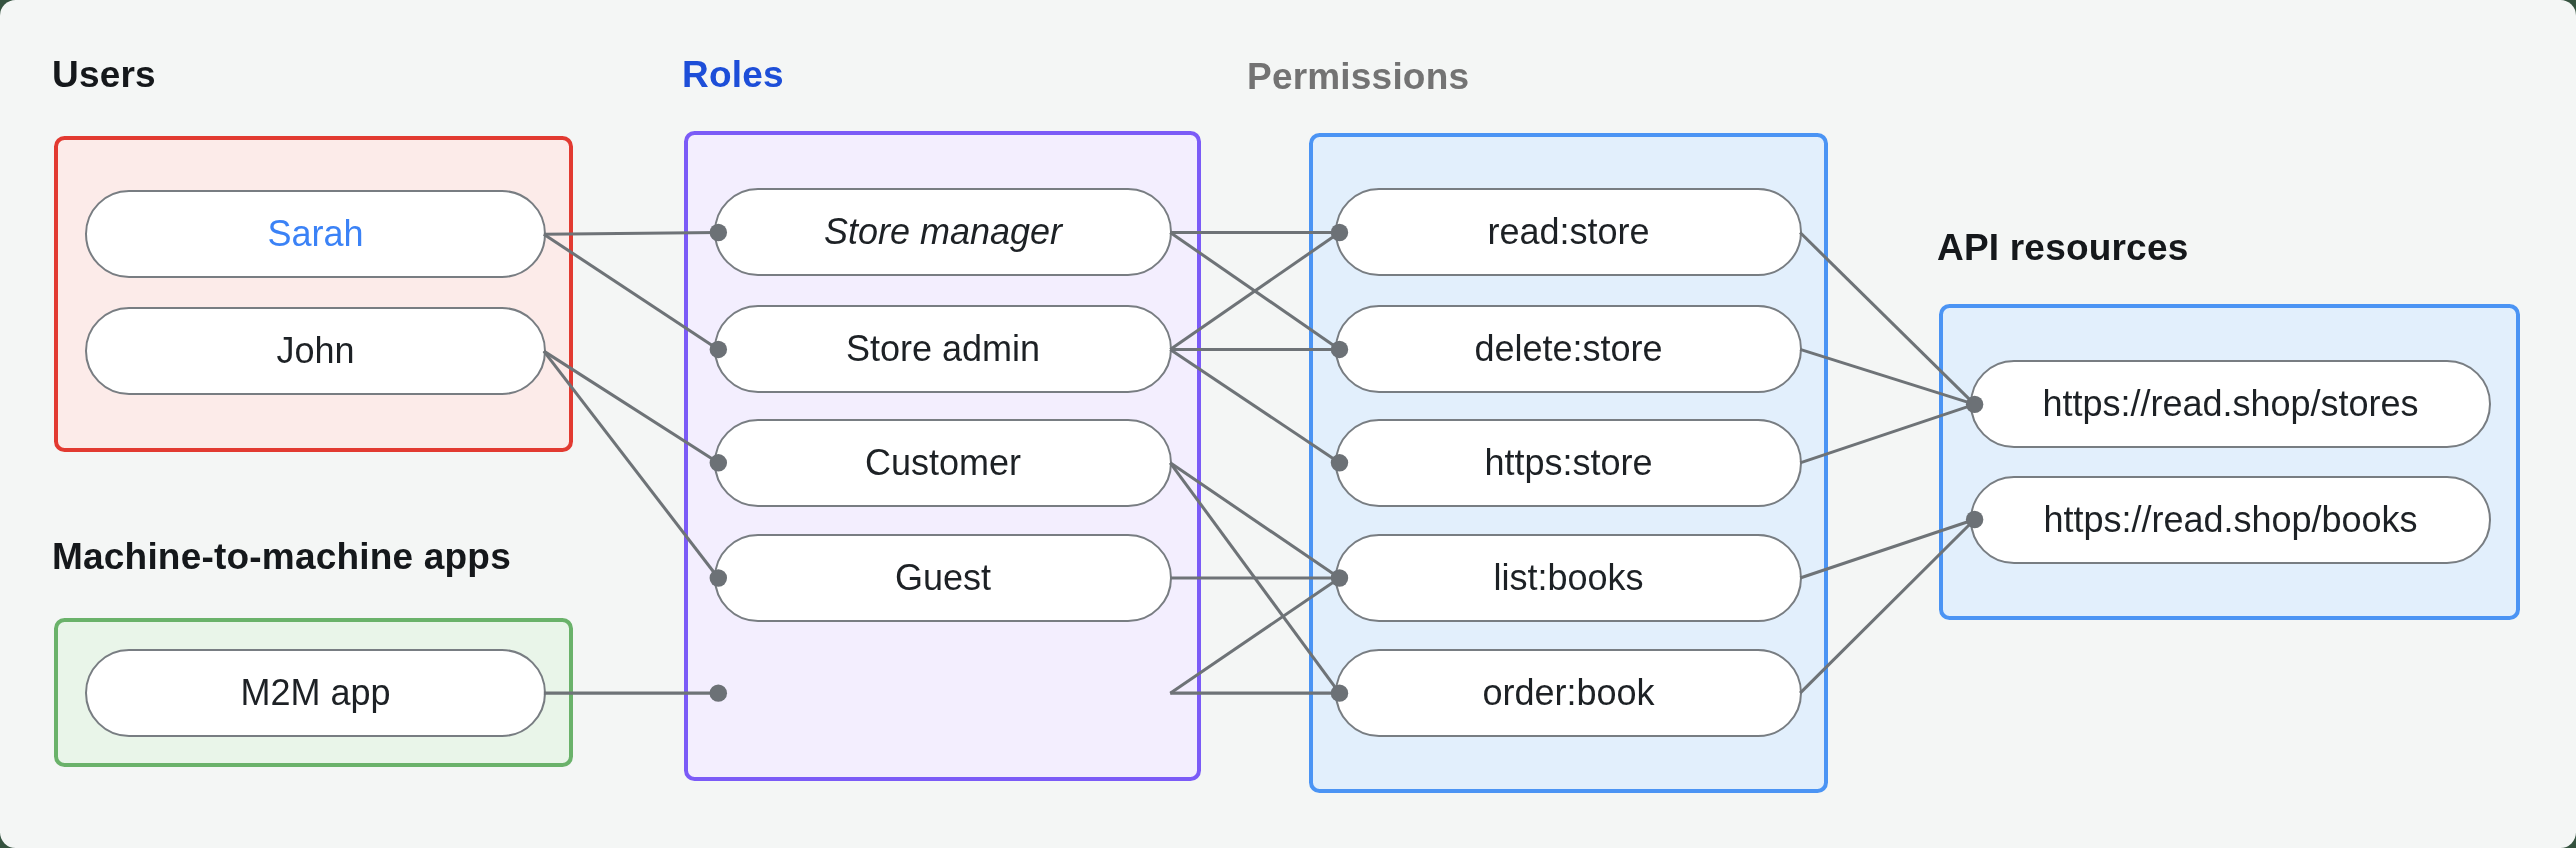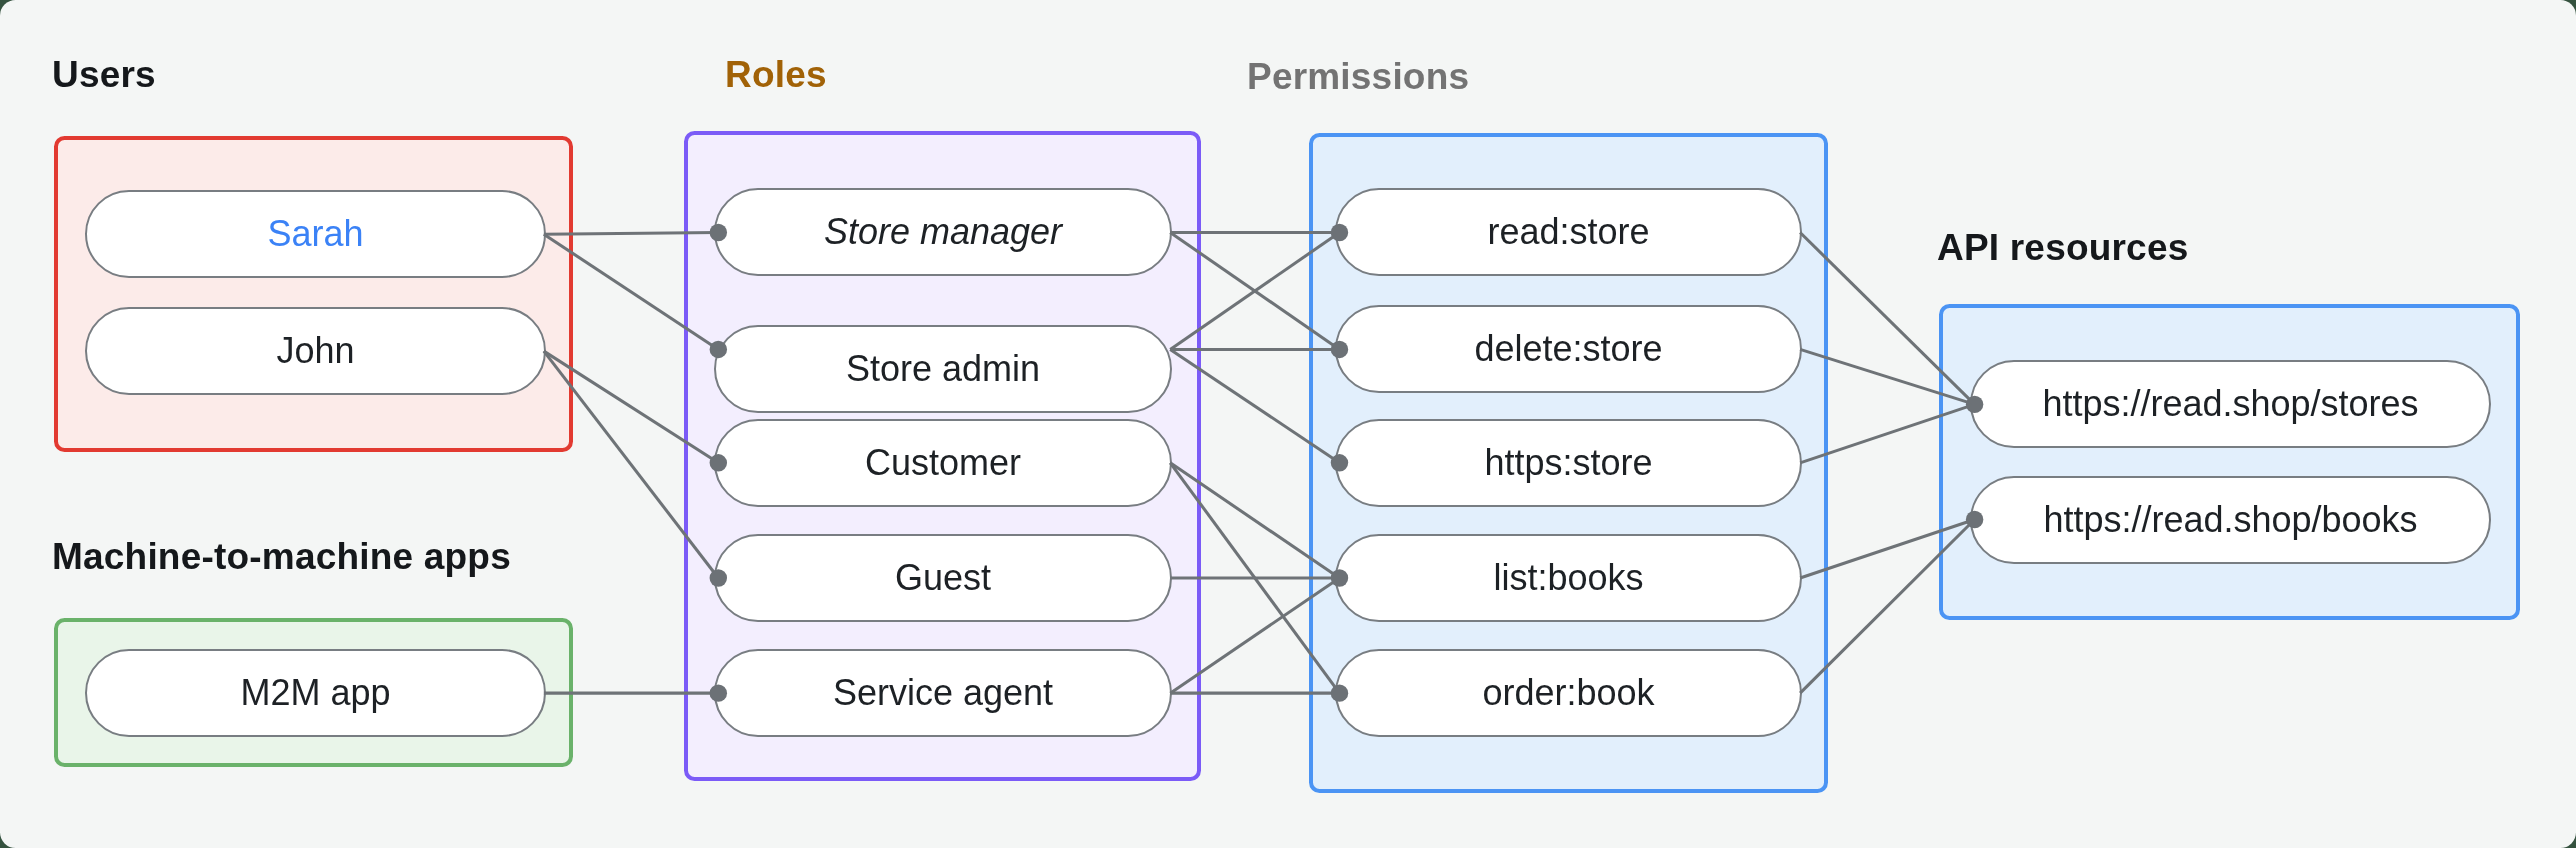--- a/index.html
+++ b/index.html
@@ -63,34 +63,33 @@
 <div class="stage">
 
   <div class="group-box" style="left: 54px; top: 136px; width: 519px; height: 316px; border-color: rgb(226, 58, 49); background: rgb(252, 235, 233);"></div>
   <div class="group-box" style="left: 54px; top: 618px; width: 519px; height: 149px; border-color: rgb(106, 178, 106); background: rgb(233, 245, 233);"></div>
   <div class="group-box" style="left: 684px; top: 131px; width: 517px; height: 650px; border-color: rgb(123, 91, 247); background: rgb(243, 238, 254);"></div>
   <div class="group-box" style="left: 1309px; top: 133px; width: 519px; height: 660px; border-color: rgb(75, 148, 244); background: rgb(226, 239, 252);"></div>
   <div class="group-box" style="left: 1939px; top: 304px; width: 581px; height: 316px; border-color: rgb(75, 148, 244); background: rgb(226, 239, 252);"></div>
 
   <div class="group-title" style="left: 52px; top: 54px; color: rgb(21, 24, 27);">Users</div>
   <div class="group-title" style="left: 52px; top: 536px; color: rgb(21, 24, 27);">Machine-to-machine apps</div>
-  <div class="group-title" style="left: 682px; top: 54px; color: #a16207; margin-left: 43px;">Roles</div>
+  <div class="group-title" style="left: 682px; top: 54px; color: #1d4ed8;">Roles</div>
   <div class="group-title" style="left: 1247px; top: 56px; color: #737373;">Permissions</div>
   <div class="group-title" style="left: 1937px; top: 227px; color: rgb(21, 24, 27);">API resources</div>
 
   <div class="node" id="n-sarah" style="left: 85px; top: 190px; width: 461px; border-color: rgb(120, 125, 130); background: rgb(255, 255, 255); color: #3b82f6;">Sarah</div>
   <div class="node" id="n-john" style="left: 85px; top: 307px; width: 461px; border-color: rgb(120, 125, 130); background: rgb(255, 255, 255); color: rgb(29, 33, 37);">John</div>
 
   <div class="node" id="n-m2m_app" style="left: 85px; top: 649px; width: 461px; border-color: rgb(120, 125, 130); background: rgb(255, 255, 255); color: rgb(29, 33, 37);">M2M app</div>
 
   <div class="node" id="n-store_manager" style="left: 714px; top: 188px; width: 458px; border-color: rgb(120, 125, 130); background: rgb(255, 255, 255); color: rgb(29, 33, 37); font-style: italic;">Store manager</div>
-  <div class="node" id="n-store_admin" style="left: 714px; top: 305px; width: 458px; border-color: rgb(120, 125, 130); background: rgb(255, 255, 255); color: rgb(29, 33, 37); margin-top: 20px;">Store admin</div>
+  <div class="node" id="n-store_admin" style="left: 714px; top: 305px; width: 458px; border-color: rgb(120, 125, 130); background: rgb(255, 255, 255); color: rgb(29, 33, 37);">Store admin</div>
   <div class="node" id="n-customer" style="left: 714px; top: 419px; width: 458px; border-color: rgb(120, 125, 130); background: rgb(255, 255, 255); color: rgb(29, 33, 37);">Customer</div>
   <div class="node" id="n-guest" style="left: 714px; top: 534px; width: 458px; border-color: rgb(120, 125, 130); background: rgb(255, 255, 255); color: rgb(29, 33, 37);">Guest</div>
-  <div class="node" id="n-service_agent" style="left: 714px; top: 649px; width: 458px; border-color: rgb(120, 125, 130); background: rgb(255, 255, 255); color: rgb(29, 33, 37);">Service agent</div>
 
   <div class="node" id="n-read_store" style="left: 1335px; top: 188px; width: 467px; border-color: rgb(120, 125, 130); background: rgb(255, 255, 255); color: rgb(29, 33, 37);">read:store</div>
   <div class="node" id="n-update_store" style="left: 1335px; top: 305px; width: 467px; border-color: rgb(120, 125, 130); background: rgb(255, 255, 255); color: rgb(29, 33, 37);">delete:store</div>
   <div class="node" id="n-delete_store" style="left: 1335px; top: 419px; width: 467px; border-color: rgb(120, 125, 130); background: rgb(255, 255, 255); color: rgb(29, 33, 37);">https:store</div>
   <div class="node" id="n-list_books" style="left: 1335px; top: 534px; width: 467px; border-color: rgb(120, 125, 130); background: rgb(255, 255, 255); color: rgb(29, 33, 37);">list:books</div>
   <div class="node" id="n-order_book" style="left: 1335px; top: 649px; width: 467px; border-color: rgb(120, 125, 130); background: rgb(255, 255, 255); color: rgb(29, 33, 37);">order:book</div>
 
   <div class="node" id="n-stores_api" style="left: 1970px; top: 360px; width: 521px; border-color: rgb(120, 125, 130); background: rgb(255, 255, 255); color: rgb(29, 33, 37);">https://read.shop/stores</div>
   <div class="node" id="n-books_api" style="left: 1970px; top: 476px; width: 521px; border-color: rgb(120, 125, 130); background: rgb(255, 255, 255); color: rgb(29, 33, 37);">https://read.shop/books</div>
 

